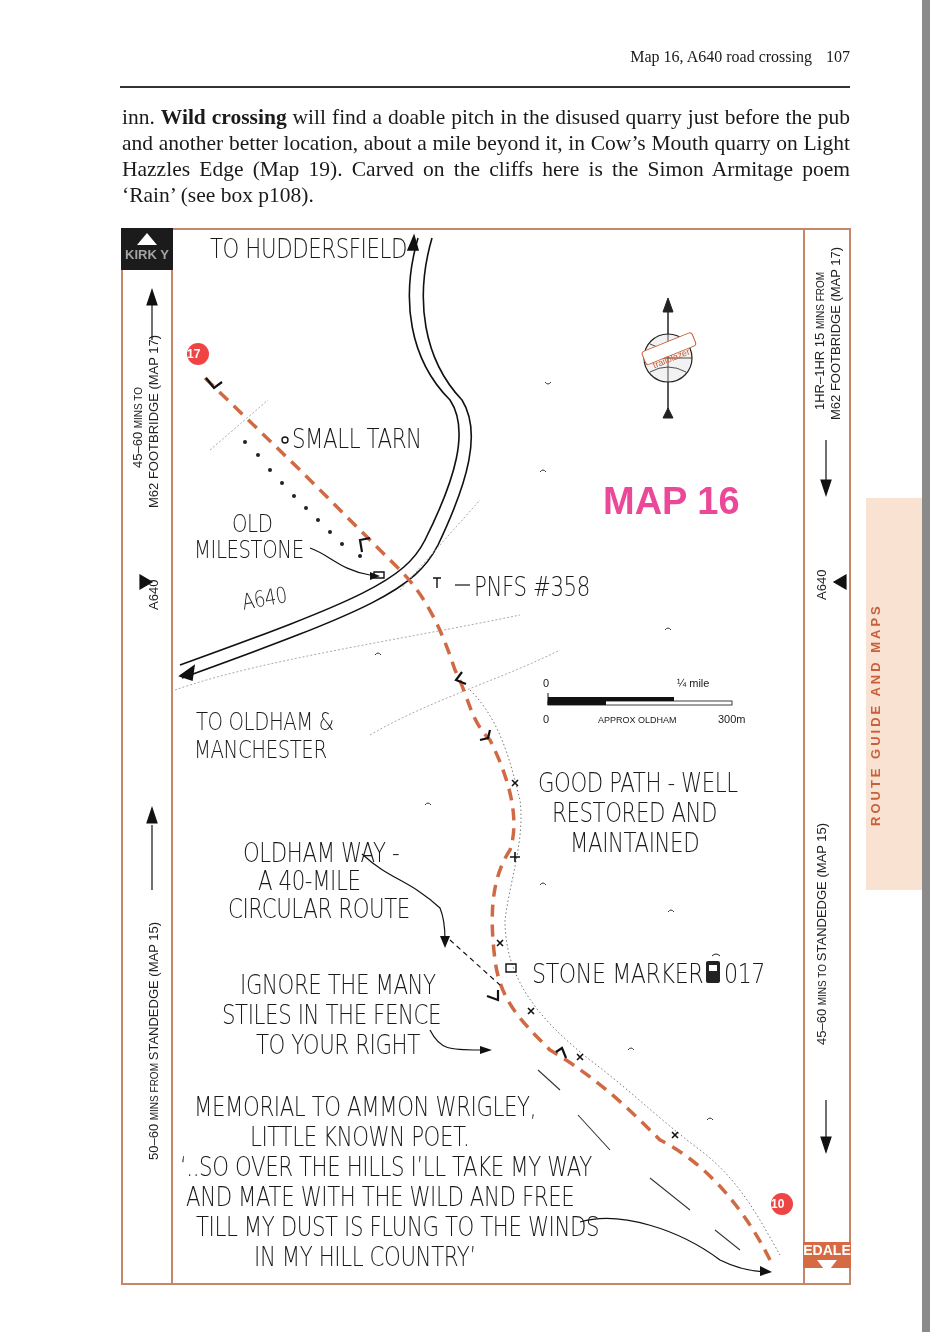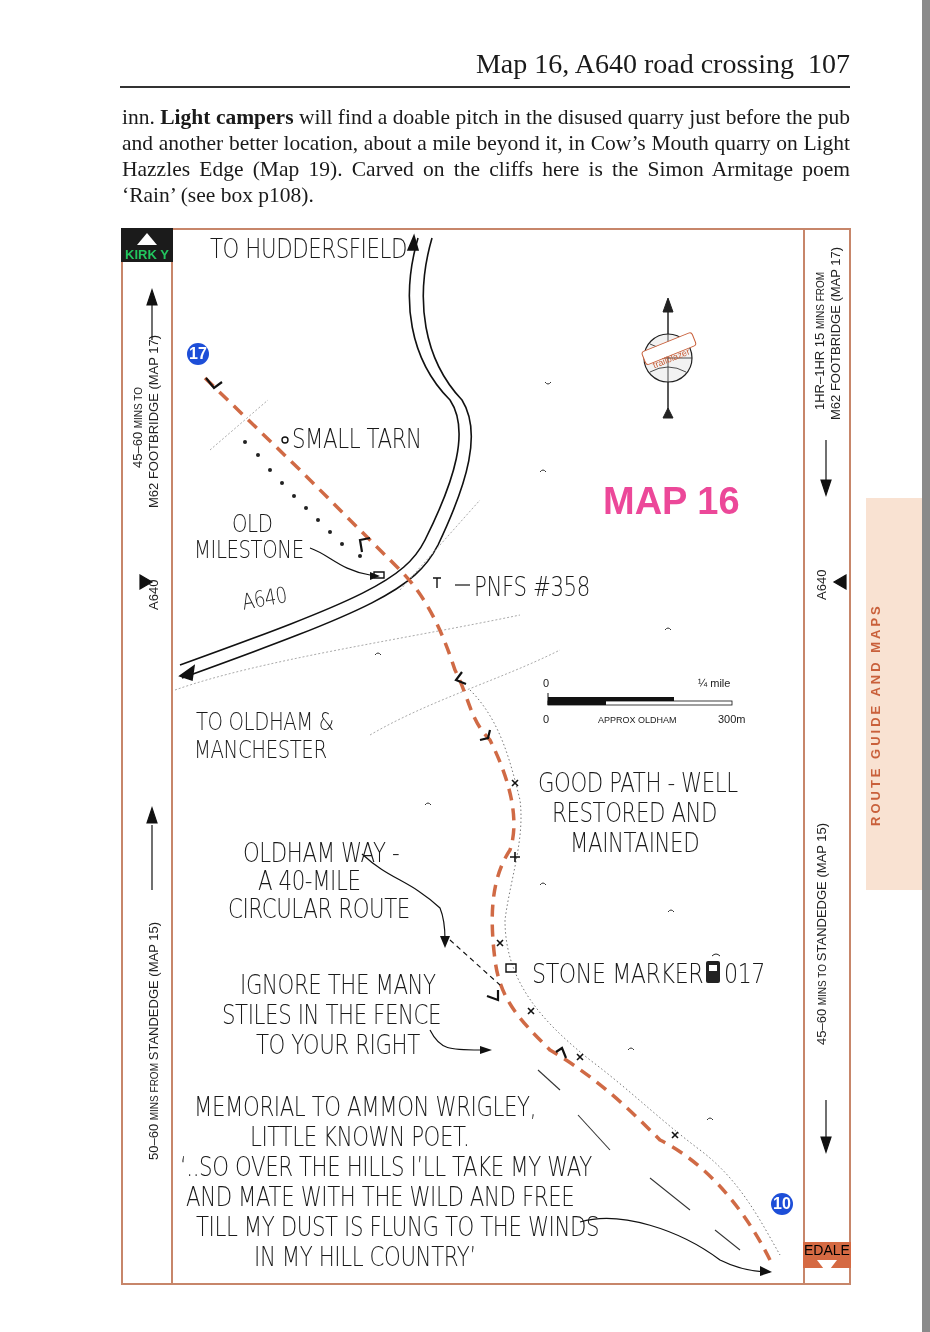--- a/index.html
+++ b/index.html
@@ -1,49 +1,49 @@
 <!DOCTYPE html>
 <html><head>
 <meta charset="utf-8">
 <style>
   html,body{margin:0;padding:0;}
   body{width:930px;height:1332px;background:#ffffff;position:relative;overflow:hidden;font-family:"Liberation Serif",serif;color:#1a1a1a;}
   .gray-edge{position:absolute;left:922px;top:0;width:8px;height:1332px;background:#8a8a8a;}
-  .running-head{position:absolute;left:120px;top:48px;width:730px;text-align:right;font-size:28px;}
+  .running-head{position:absolute;left:120px;top:48px;width:730px;text-align:right;font-size:16px;}
   .running-head .pg{margin-left:14px;}
   .head-rule{position:absolute;left:120px;top:86px;width:730px;height:2px;background:#333;}
   .body-text{position:absolute;left:122px;top:104px;width:728px;font-size:21.5px;line-height:26px;text-align:justify;}
   .body-text b{font-weight:bold;}
   .map-frame{position:absolute;left:121px;top:228px;width:730px;height:1057px;border:2px solid #c7866a;box-sizing:border-box;}
   .lstrip{position:absolute;left:121px;top:228px;width:52px;height:1057px;border-right:2px solid #c7866a;box-sizing:border-box;}
   .rstrip{position:absolute;left:803px;top:228px;width:48px;height:1057px;border-left:2px solid #c7866a;box-sizing:border-box;}
-  .kirk{position:absolute;left:121px;top:228px;width:52px;height:34px;background:#1b1b1b;color:#22c55e;font-family:"Liberation Sans",sans-serif;font-weight:bold;font-size:13px;text-align:center;}
+  .kirk{position:absolute;left:121px;top:228px;width:52px;height:42px;background:#1b1b1b;color:#a3a3a3;font-family:"Liberation Sans",sans-serif;font-weight:bold;font-size:13px;text-align:center;}
   .kirk .tri{width:0;height:0;border-left:10px solid transparent;border-right:10px solid transparent;border-bottom:12px solid #fff;margin:5px auto 2px;}
-  .edale{position:absolute;left:803px;top:1242px;width:48px;height:26px;background:#d56a43;color:#000000;font-family:"Liberation Sans",sans-serif;font-weight:normal;font-size:14px;text-align:center;}
+  .edale{position:absolute;left:803px;top:1242px;width:48px;height:26px;background:#d56a43;color:#ffffff;font-family:"Liberation Sans",sans-serif;font-weight:bold;font-size:14px;text-align:center;}
   .edale .tri{width:0;height:0;border-left:10px solid transparent;border-right:10px solid transparent;border-top:13px solid #fff;margin:2px auto 0;}
   .vtext{position:absolute;font-family:"Liberation Sans",sans-serif;font-size:13px;color:#222;white-space:nowrap;transform-origin:0 0;transform:rotate(-90deg);line-height:16px;}
   .sc{font-size:10px;}
   .tab{position:absolute;left:866px;top:498px;width:56px;height:392px;background:#f9e2d2;}
   .tab-text{position:absolute;left:868px;top:826px;font-family:"Liberation Sans",sans-serif;font-weight:bold;font-size:13px;letter-spacing:3px;color:#c9603b;white-space:nowrap;transform-origin:0 0;transform:rotate(-90deg);}
   .hand{position:absolute;font-family:"DejaVu Sans",sans-serif;font-weight:200;color:#1a1a1a;white-space:nowrap;letter-spacing:-0.5px;transform:scaleX(0.82);transform-origin:0 0;}
   .maptitle{position:absolute;left:603px;top:480px;font-family:"Liberation Sans",sans-serif;font-weight:bold;font-size:38px;color:#ec4899;}
   .map-svg{position:absolute;left:0;top:0;}
-  .wp{position:absolute;width:22px;height:22px;border-radius:50%;background:#1d4ed8;color:#fff;font-family:"Liberation Sans",sans-serif;font-weight:bold;font-size:16px;text-align:center;line-height:22px;}
+  .wp{position:absolute;width:22px;height:22px;border-radius:50%;background:#ef4444;color:#fff;font-family:"Liberation Sans",sans-serif;font-weight:bold;font-size:12px;line-height:22px;}
 </style>
 </head>
 <body>
 
 <div class="gray-edge"></div>
 
 <div class="running-head">
   <span>Map 16, A640 road crossing</span><span class="pg">107</span>
 </div>
 <div class="head-rule"></div>
 
-<div class="body-text"><span>inn. </span><b>Light campers</b><span> will find a doable pitch in the disused quarry just before the pub and another better location, about a mile beyond it, in Cow’s Mouth quarry on Light Hazzles Edge (Map 19). Carved on the cliffs here is the Simon Armitage poem ‘Rain’ (see box p108).</span></div>
+<div class="body-text"><span>inn. </span><b>Wild crossing</b><span> will find a doable pitch in the disused quarry just before the pub and another better location, about a mile beyond it, in Cow’s Mouth quarry on Light Hazzles Edge (Map 19). Carved on the cliffs here is the Simon Armitage poem ‘Rain’ (see box p108).</span></div>
 
 <div class="tab"></div>
 <div class="tab-text">ROUTE GUIDE AND MAPS</div>
 
 <div class="map-frame"></div>
 <div class="lstrip"></div>
 <div class="rstrip"></div>
 
 <div class="kirk">
   <div class="tri"></div>
@@ -190,21 +190,21 @@
     <line x1="548" y1="693" x2="548" y2="705" stroke="#111"></line>
   </g>
 </svg>
 
 <div class="wp" style="left:187px;top:343px;">17</div>
 <div class="wp" style="left:771px;top:1193px;">10</div>
 
 <div class="maptitle">MAP 16</div>
 
 <div style="position:absolute;left:543px;top:677px;font-family:'Liberation Sans',sans-serif;font-size:11px;">0</div>
-<div style="position:absolute;left:677px;top:677px;font-family:'Liberation Sans',sans-serif;font-size:11px;margin-left:21px;">¼ mile</div>
+<div style="position:absolute;left:677px;top:677px;font-family:'Liberation Sans',sans-serif;font-size:11px;">¼ mile</div>
 <div style="position:absolute;left:543px;top:713px;font-family:'Liberation Sans',sans-serif;font-size:11px;">0</div>
 <div style="position:absolute;left:598px;top:715px;font-family:'Liberation Sans',sans-serif;font-size:9px;">APPROX OLDHAM</div>
 <div style="position:absolute;left:718px;top:713px;font-family:'Liberation Sans',sans-serif;font-size:11px;">300m</div>
 
 <div class="hand" style="left:210px;top:234px;font-size:26px;">TO HUDDERSFIELD</div>
 <div class="hand" style="left:292px;top:424px;font-size:26px;">SMALL TARN</div>
 <div class="hand" style="left:232px;top:510px;font-size:24px;">OLD</div>
 <div class="hand" style="left:194px;top:536px;font-size:24px;">MILESTONE</div>
 <div class="hand" style="left:240px;top:590px;font-size:22px;transform:rotate(-10deg) scaleX(0.82);">A640</div>
 <div class="hand" style="left:474px;top:572px;font-size:26px;">PNFS #358</div>

